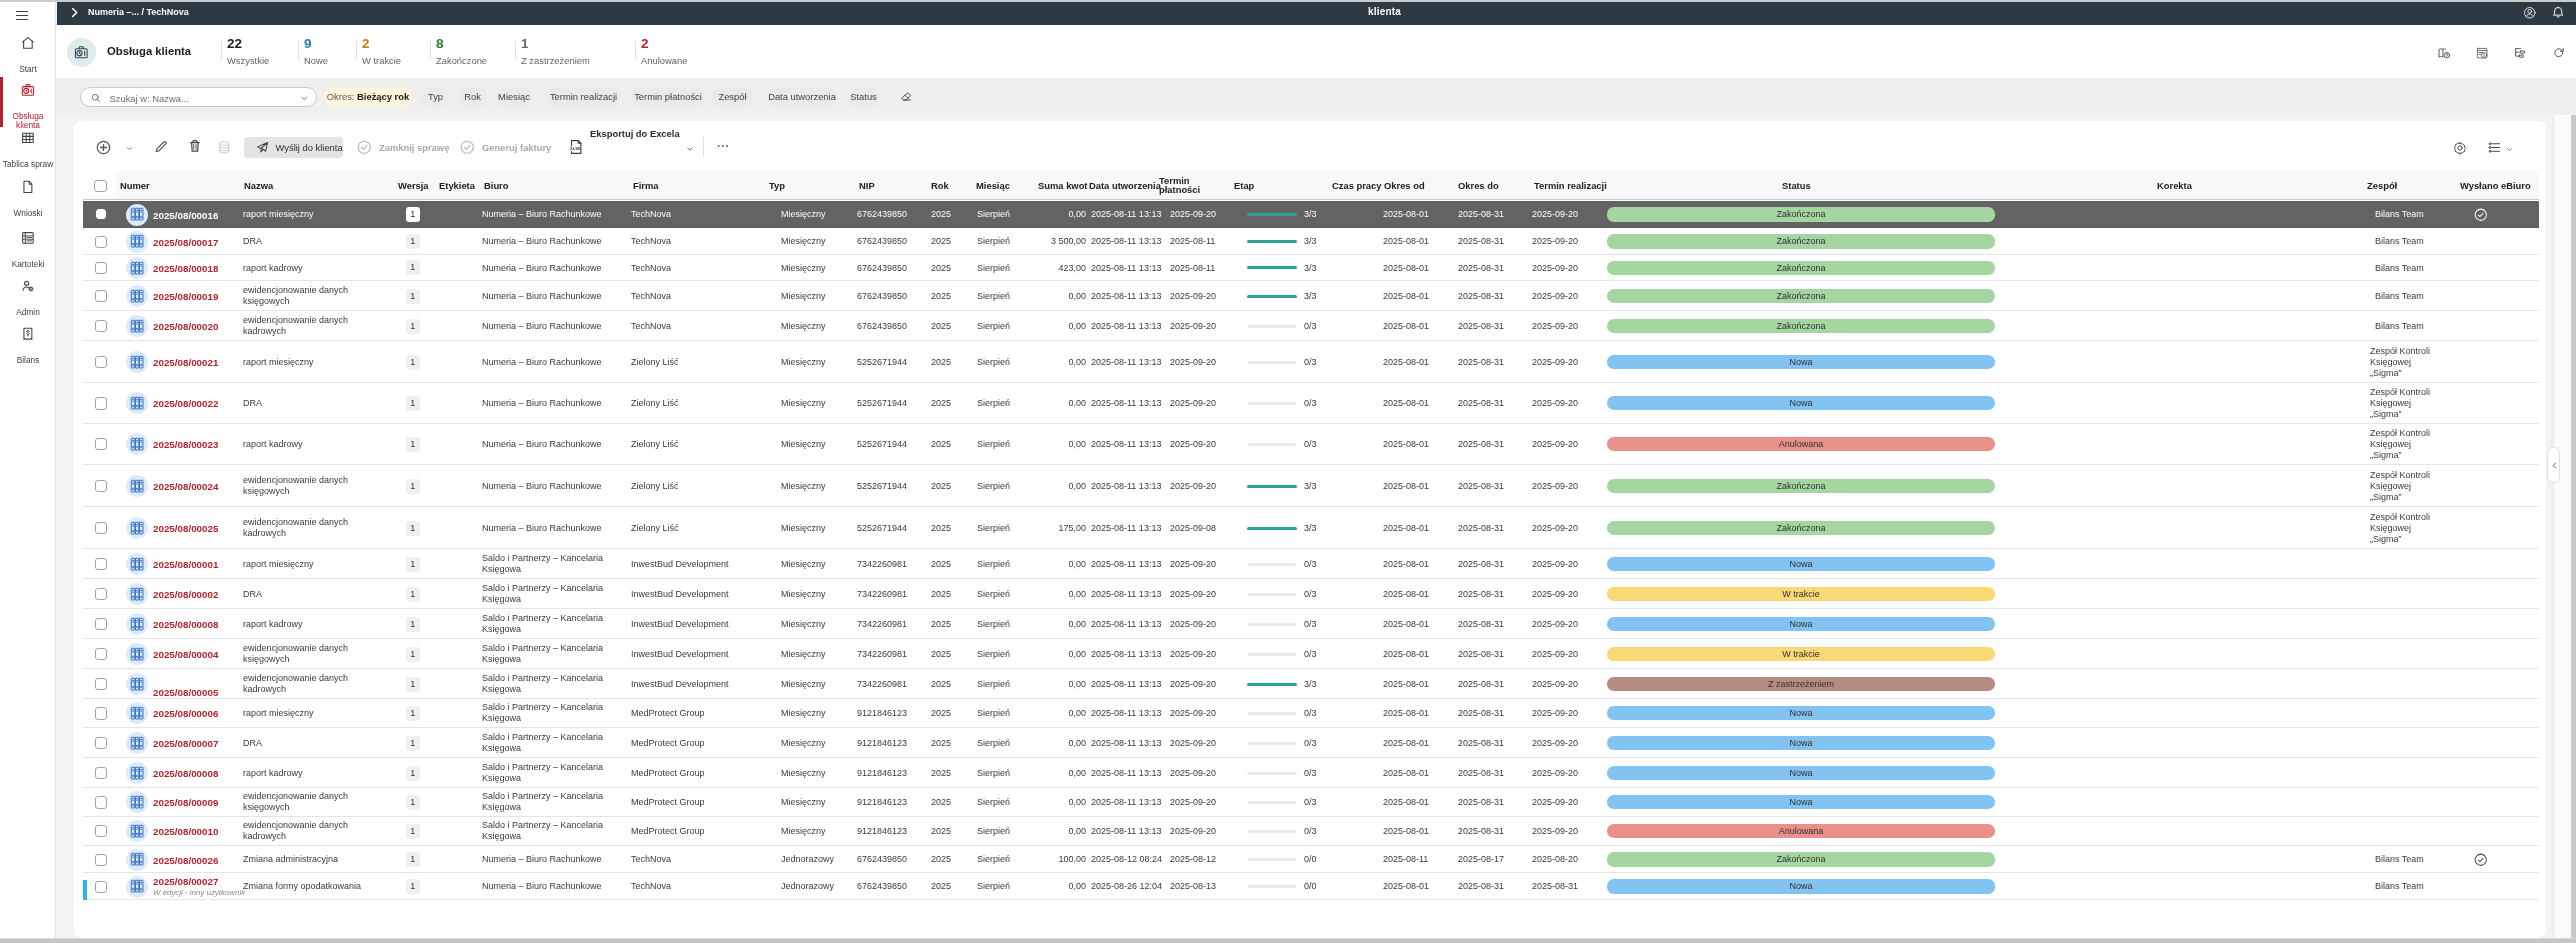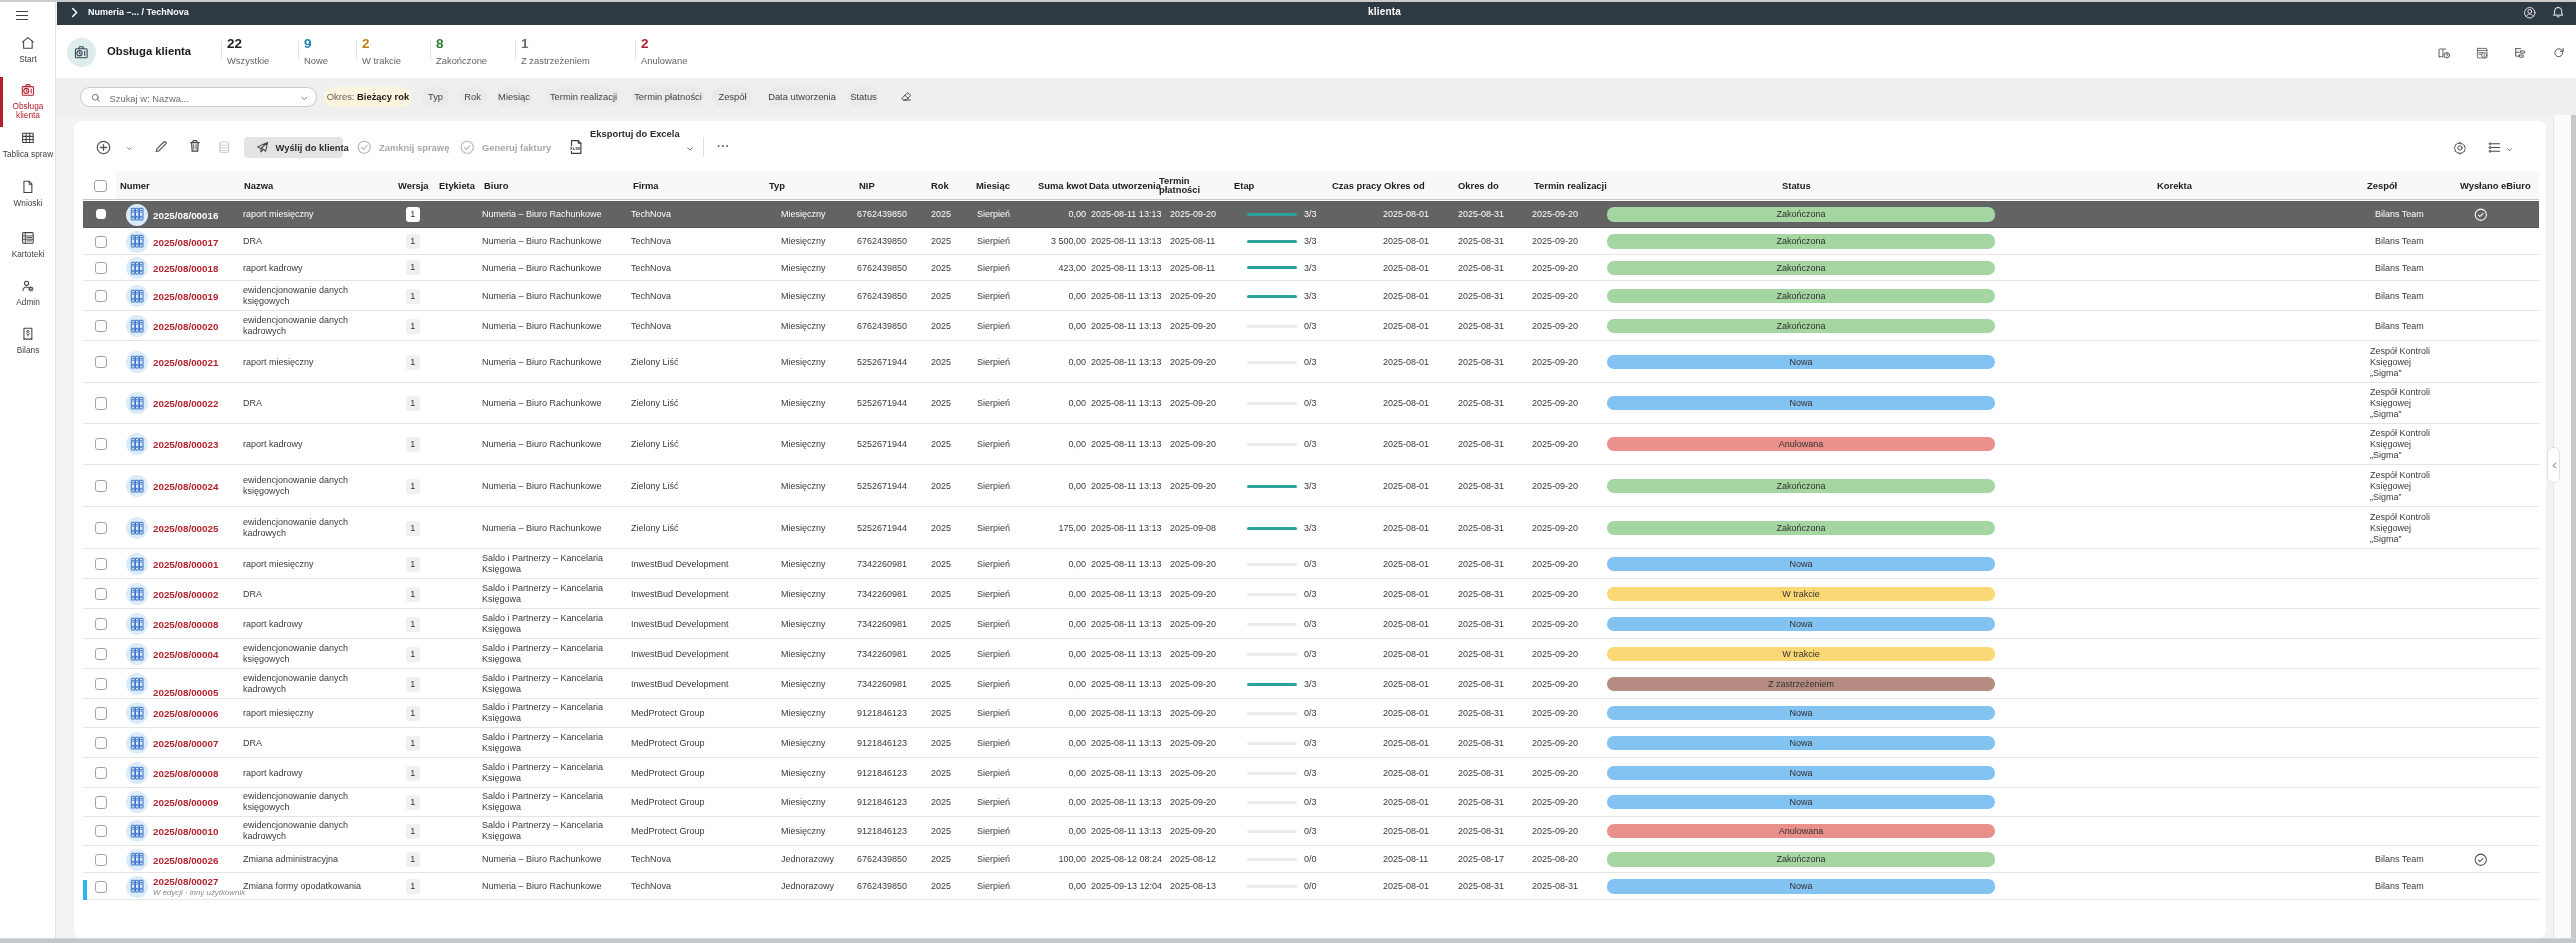--- a/index.html
+++ b/index.html
@@ -3,21 +3,21 @@
 *{margin:0;padding:0;box-sizing:border-box}
 html,body{width:2576px;height:944px;overflow:hidden}
 body{font-family:"Liberation Sans",sans-serif;background:#f3f3f3;position:relative;color:#3a3a3a}
 #topbar{position:absolute;left:57px;top:1.5px;width:2519px;height:23px;background:#2e3a43;color:#fff}
 #topstrip{position:absolute;left:0;top:0;width:2576px;height:1.5px;background:#c9cbcd;z-index:9}
 #crumb{position:absolute;left:88px;top:6.8px;font-size:9px;font-weight:bold;color:#fff}
 #logo{position:absolute;left:1368px;top:6px;font-size:10px;font-weight:bold;color:#fff;letter-spacing:0.2px}
 #sidebar{position:absolute;left:0;top:0;width:56px;height:939px;background:#fff;border-right:0.8px solid #e2e2e2;z-index:5}
 .sitem{position:absolute;width:56px;text-align:center;color:#424242}
 .sitem svg{margin:0 auto}
-.sitem .lb{font-size:8.3px;line-height:9.4px;color:#424242;margin-top:4px}
+.sitem .lb{font-size:8.3px;line-height:9.4px;color:#424242;margin-top:14px}
 .sitem.red .lb{color:#b3202c}
 #redbar{position:absolute;left:0;top:77px;width:3px;height:50px;background:#b3202c}
 #hband{position:absolute;left:56px;top:25px;width:2520px;height:53px;background:#fff}
 #fband{position:absolute;left:56px;top:78px;width:2520px;height:37px;background:#efefef}
 #hicon{position:absolute;left:67px;top:38px;width:29px;height:29px;border-radius:50%;background:#ddedec}
 #htitle{position:absolute;left:107px;top:45px;font-size:11.3px;font-weight:bold;color:#1b1b1b}
 .stat{position:absolute;top:38px}
 .stat .n{font-size:13.5px;font-weight:bold;line-height:12.8px}
 .stat .l{font-size:9.4px;color:#5f6368;margin-top:4.5px}
 .sdiv{position:absolute;top:41px;width:0.8px;height:18px;background:#e0e0e0}
@@ -286,21 +286,21 @@
       <path d="M5.5 10.5v4c0 1.4 2.9 2.5 6.5 2.5s6.5-1.1 6.5-2.5v-4"></path>
       <path d="M5.5 14.5v3c0 1.4 2.9 2.5 6.5 2.5s6.5-1.1 6.5-2.5v-3"></path>
     </svg>
   </div>
 <div id="btnsend">
     <div style="position:absolute;left:10.5px;top:3px">
       <svg width="15" height="15" viewBox="0 0 24 24" fill="none" stroke="#444" stroke-width="1.70" stroke-linecap="round" stroke-linejoin="round">
         <path d="M20 4 4 11l5.5 2.5L20 4zM20 4l-3 14-5.5-4.5M9.5 13.5V19l2.8-3.2"></path>
       </svg>
     </div>
-    <div style="position:absolute;left:31.5px;top:4.5px;font-size:9.4px;font-weight:bold;color:#2b2b2b;white-space:nowrap">Wyślij do klienta</div>
+    <div style="position:absolute;left:31.5px;top:4.5px;font-size:9.4px;font-weight:normal;color:#2b2b2b;white-space:nowrap">Wyślij do klienta</div>
   </div>
 <div style="position:absolute;left:356px;top:139px">
     <svg width="16.5" height="16.5" viewBox="0 0 24 24" fill="none" stroke="#b5b5b5" stroke-width="1.60" stroke-linecap="round" stroke-linejoin="round">
       <circle cx="12" cy="12" r="8.8"></circle>
       <path d="M8 12.3l2.8 2.8 5.2-5.6"></path>
     </svg>
   </div>
 <div class="tbtxt" style="left:379px;top:142px">Zamknij sprawę</div>
 <div style="position:absolute;left:459px;top:139px">
     <svg width="16.5" height="16.5" viewBox="0 0 24 24" fill="none" stroke="#b5b5b5" stroke-width="1.60" stroke-linecap="round" stroke-linejoin="round">
@@ -1084,21 +1084,21 @@
     <div class="cell" style="left:70px;top:14.3px;font-style:italic;color:#8a8a8a;font-size:7.9px">W edycji · inny użytkownik</div>
     <div class="cell" style="left:160px;top:8.3px">Zmiana formy opodatkowania</div>
     <div class="vchip" style="top:6px">1</div>
     <div class="cell" style="left:399px;top:8.3px">Numeria – Biuro Rachunkowe</div>
     <div class="cell" style="left:548px;top:8.3px">TechNova</div>
     <div class="cell" style="left:698px;top:8.3px">Jednorazowy</div>
     <div class="cell" style="left:774px;top:8.3px">6762439850</div>
     <div class="cell" style="left:848px;top:8.3px">2025</div>
     <div class="cell" style="left:894px;top:8.3px">Sierpień</div>
     <div class="cell" style="left:914px;top:8.3px;width:89px;text-align:right">0,00</div>
-    <div class="cell" style="left:1008px;top:8.3px">2025-09-13 12:04</div>
+    <div class="cell" style="left:1008px;top:8.3px">2025-08-26 12:04</div>
     <div class="cell" style="left:1087px;top:8.3px">2025-08-13</div>
     <div class="ebar" style="top:12px"></div>
     <div class="cell etxt" style="top:8.3px">0/0</div>
     <div class="cell" style="left:1300px;top:8.3px">2025-08-01</div>
     <div class="cell" style="left:1375px;top:8.3px">2025-08-31</div>
     <div class="cell" style="left:1449px;top:8.3px">2025-08-31</div>
     <div class="pill p-blue" style="top:6.4px">Nowa</div>
     <div class="cell" style="left:2292px;top:8.3px">Bilans Team</div>
   </div>
 <div id="rail"></div>

